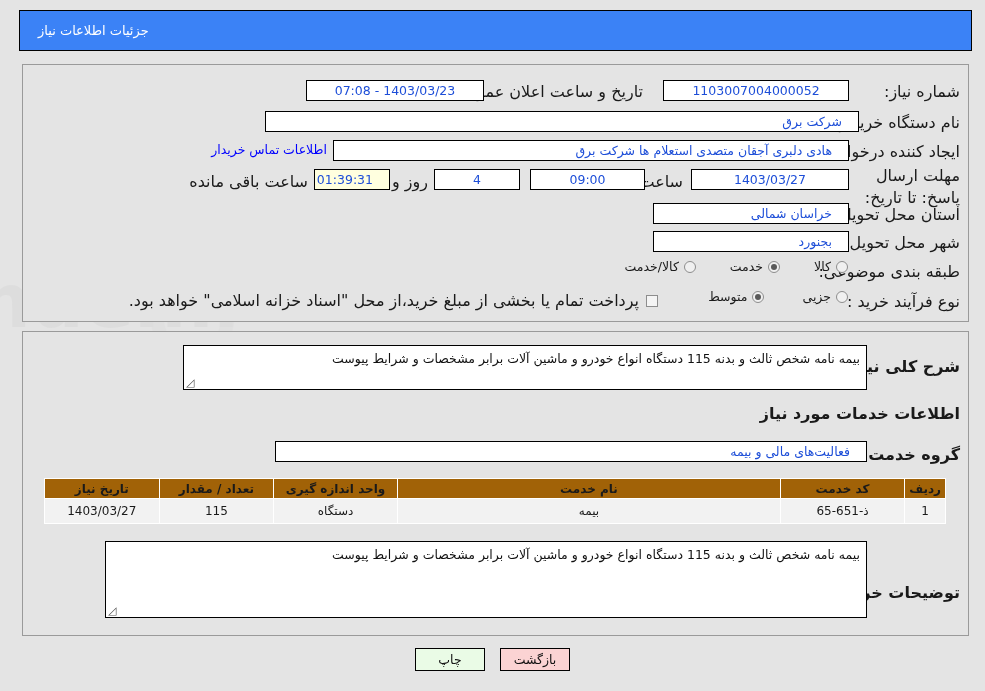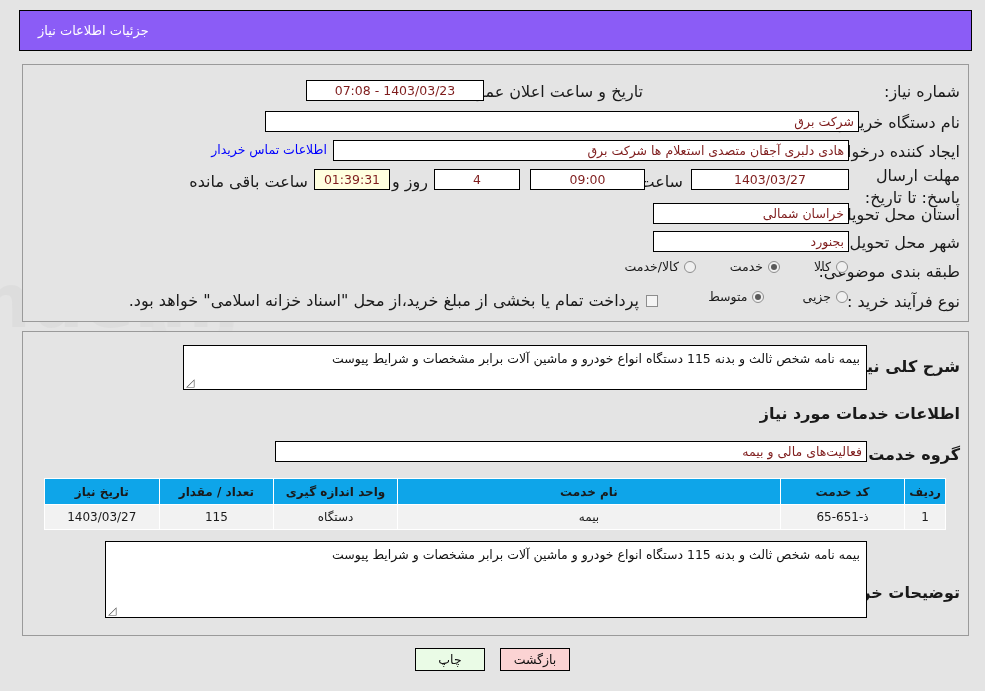--- a/index.html
+++ b/index.html
@@ -16,21 +16,21 @@
     position: relative;
     width: 985px; height: 691px;
     background: #e4e4e4;
   }
 
   
   .titlebar {
     position: absolute;
     left: 19px; top: 10px;
     width: 953px; height: 41px;
-    background: #8b5cf6;
+    background: #3b82f6;
     border: 1px solid #000;
     color: #ffffff;
     font-size: 13px;
     display: flex;
     align-items: center;
     justify-content: flex-start;
     padding-left: 0;
     padding-right: 0;
   }
   .titlebar .t {
@@ -71,24 +71,24 @@
     text-align: right;
     line-height: 1.35;
     white-space: nowrap;
   }
   .lbl.bold { font-weight: bold; }
 
   .fld {
     background: #ffffff;
     border: 1px solid #000000;
     font-size: 12.5px;
-    color: #7f1d1d;
+    color: #1d4ed8;
     height: 21px;
     line-height: 19px;
-    padding: 0 4px;
+    padding: 0 16px;
     text-align: center;
     overflow: hidden;
     white-space: nowrap;
   }
   .fld.rt { text-align: right; }
   .fld.timer { background: #ffffdf; }
 
   .link {
     color: #0000ff;
     font-size: 12.5px;
@@ -150,25 +150,25 @@
   
   .tbl {
     position: absolute;
     left: 44px; top: 478px;
     width: 902px;
     border-collapse: collapse;
     font-size: 12px;
     z-index: 3;
   }
   .tbl th {
-    background: #0ea5e9;
+    background: #a16207;
     border: 1px solid #ffffff;
     color: #1a1a1a;
     font-weight: bold;
-    height: 26px;
+    height: 20px;
     padding: 2px 4px;
     text-align: center;
     white-space: nowrap;
   }
   .tbl td {
     background: #f2f2f2;
     border: 1px solid #ffffff;
     color: #1a1a1a;
     height: 25px;
     padding: 2px 4px;
@@ -225,20 +225,21 @@
         <rect x="372" y="0" width="26" height="40"></rect>
       </g>
     </svg>
   </div>
 
   <div class="panel" id="panel-top">
 
     <div class="row" style="right:8px; top:16px;">
       <span class="lbl">شماره نیاز:</span>
     </div>
+    <div class="fld" style="position:absolute; right:119px; top:15px; width:186px;">1103007004000052</div>
 
     <div class="row" style="right:325px; top:16px;">
       <span class="lbl">تاریخ و ساعت اعلان عمومی:</span>
     </div>
     <div class="fld" style="position:absolute; right:484px; top:15px; width:178px;">1403/03/23 - 07:08</div>
 
     <div class="row" style="right:8px; top:47px;">
       <span class="lbl">نام دستگاه خریدار:</span>
     </div>
     <div class="fld rt" style="position:absolute; right:109px; top:46px; width:594px;">شرکت برق</div>

